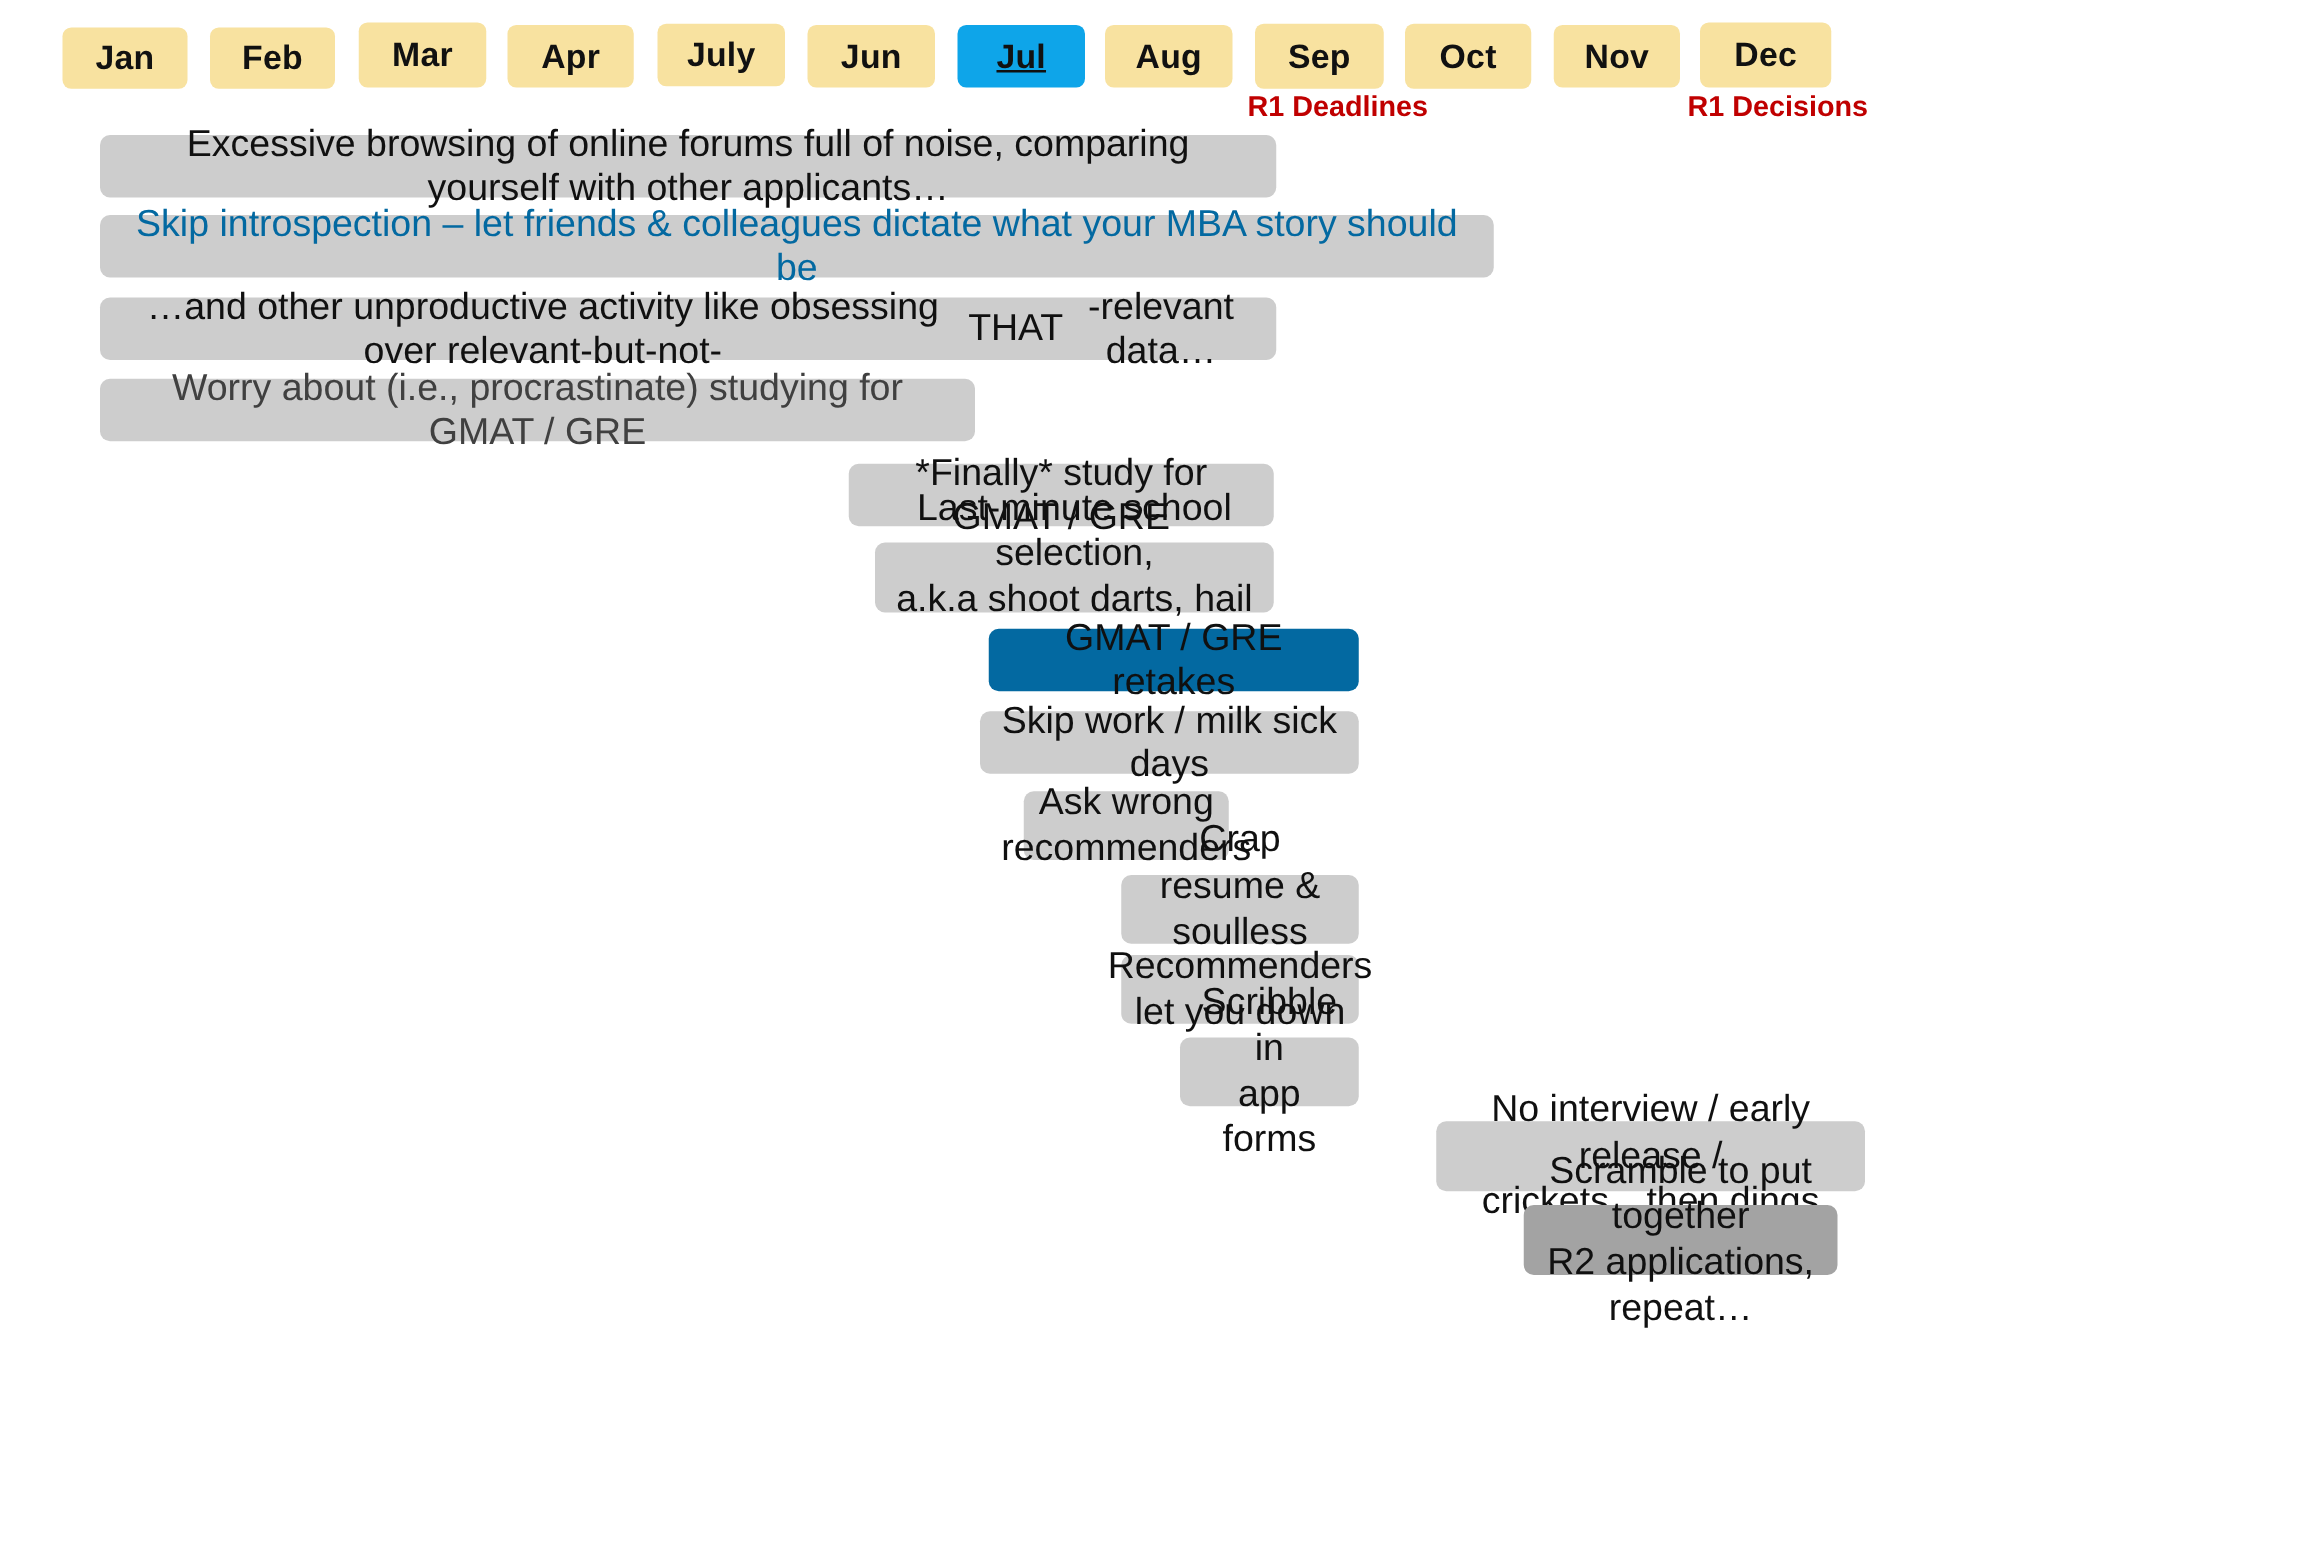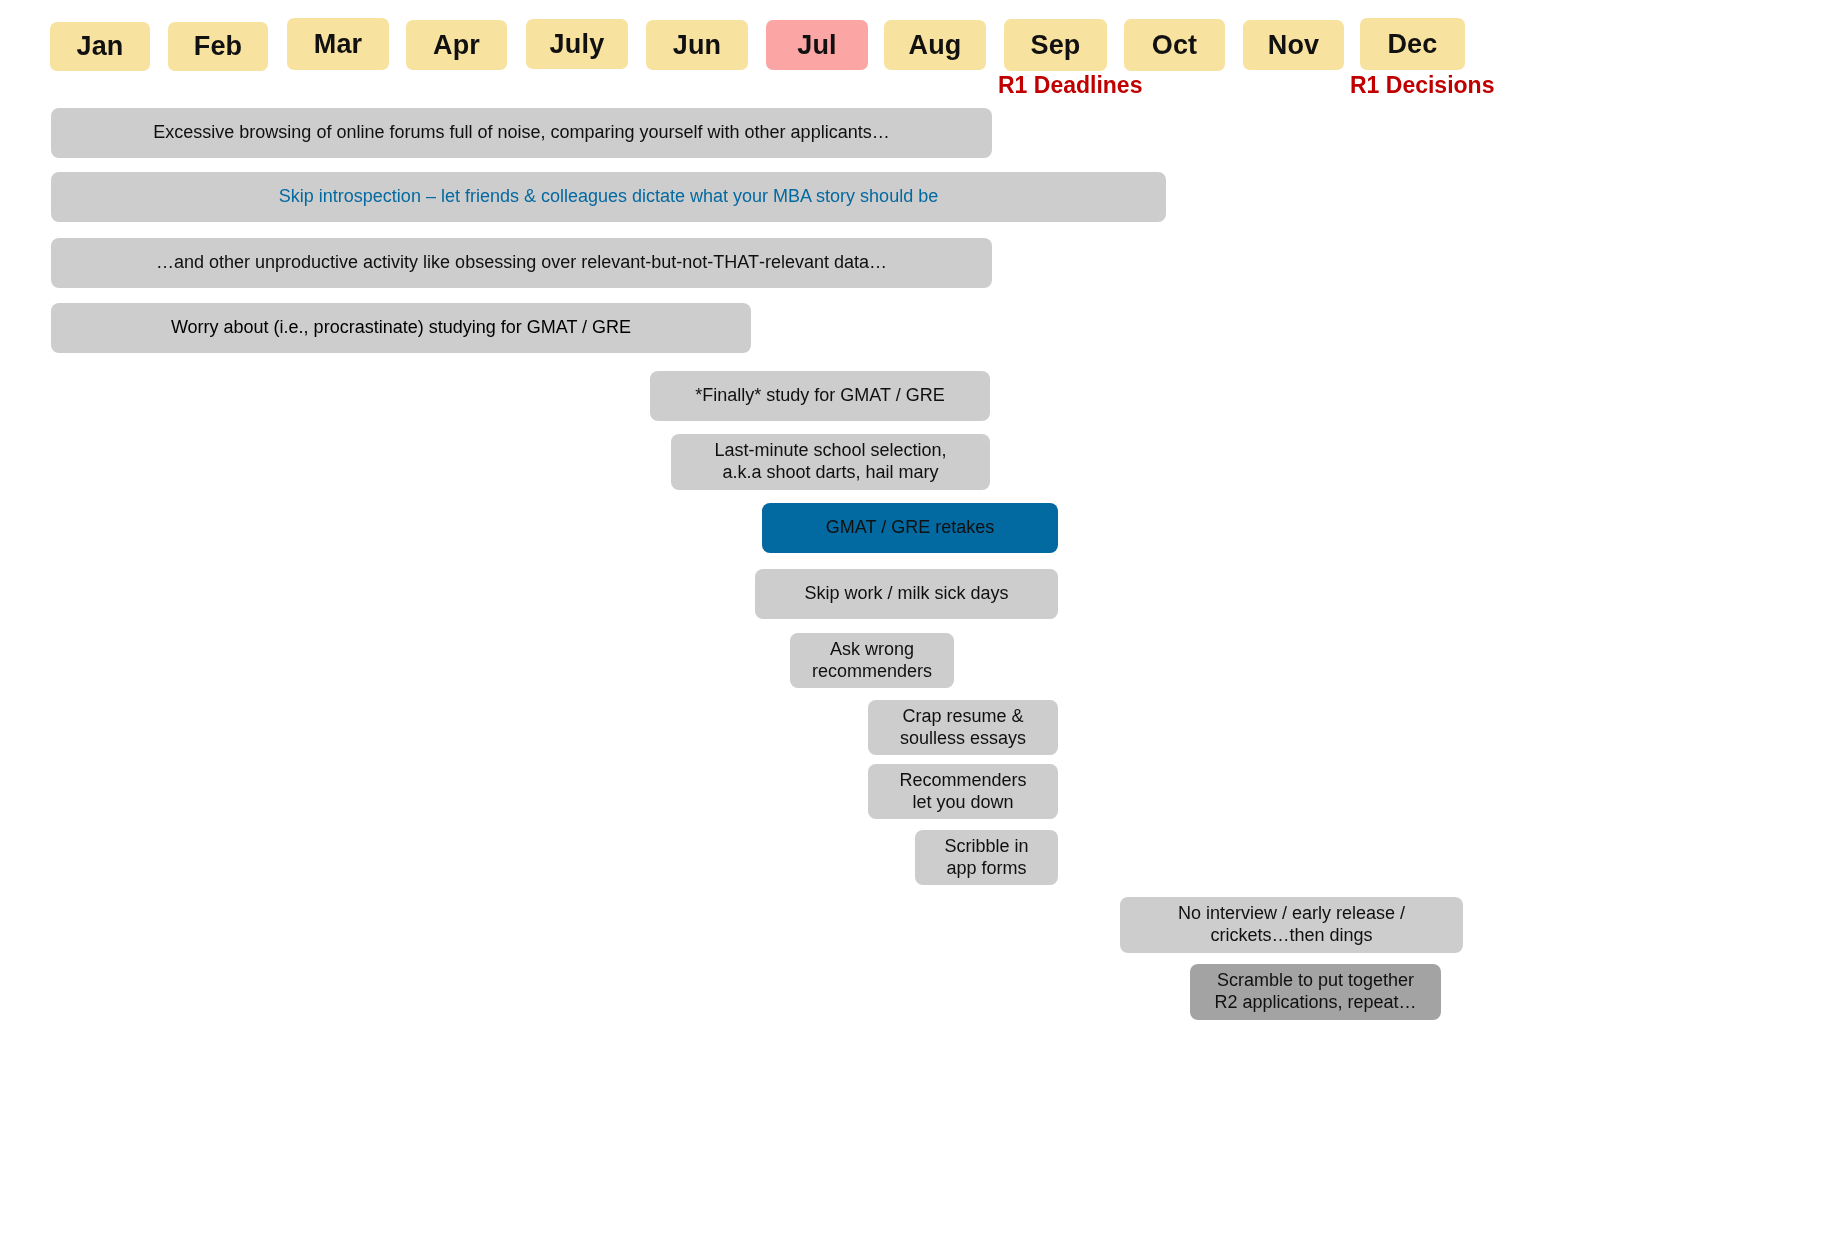--- a/index.html
+++ b/index.html
@@ -51,67 +51,68 @@
     font-size: 23px;
     white-space: nowrap;
   }
 
   
   .task-bar {
     position: absolute;
     background: #cdcdcd;
     border-radius: 8px;
     color: #101010;
-    font-size: 18px;
+    font-size: 30px;
     line-height: 1.18;
     display: flex;
     align-items: center;
     justify-content: center;
     text-align: center;
     box-sizing: border-box;
     padding: 4px 14px;
     white-space: pre-line;
+    margin-left: 29px;
   }
   .task-bar.two-line {
     line-height: 1.22;
   }
   .task-bar b {
     font-weight: normal;
   }
 </style>
 </head>
 <body>
 
 <div id="canvas">
 
   <div id="month-row">
       <div class="month-chip" style="left: 50px; top: 22px; width: 100px; height: 49px; background: rgb(248, 226, 160);">Jan</div>
       <div class="month-chip" style="left: 168px; top: 22px; width: 100px; height: 49px; background: rgb(248, 226, 160);">Feb</div>
       <div class="month-chip" style="left: 287px; top: 18px; width: 102px; height: 52px; background: rgb(248, 226, 160);">Mar</div>
       <div class="month-chip" style="left: 406px; top: 20px; width: 101px; height: 50px; background: rgb(248, 226, 160);">Apr</div>
       <div class="month-chip" style="left: 526px; top: 19px; width: 102px; height: 50px; background: rgb(248, 226, 160);">July</div>
       <div class="month-chip" style="left: 646px; top: 20px; width: 102px; height: 50px; background: rgb(248, 226, 160);">Jun</div>
-      <div class="month-chip" style="left: 766px; top: 20px; width: 102px; height: 50px; background: #fca5a5;">Jul</div>
+      <div class="month-chip" style="left: 766px; top: 20px; width: 102px; height: 50px; background: #0ea5e9; text-decoration: underline;">Jul</div>
       <div class="month-chip" style="left: 884px; top: 20px; width: 102px; height: 50px; background: rgb(248, 226, 160);">Aug</div>
       <div class="month-chip" style="left: 1004px; top: 19px; width: 103px; height: 52px; background: rgb(248, 226, 160);">Sep</div>
       <div class="month-chip" style="left: 1124px; top: 19px; width: 101px; height: 52px; background: rgb(248, 226, 160);">Oct</div>
       <div class="month-chip" style="left: 1243px; top: 20px; width: 101px; height: 50px; background: rgb(248, 226, 160);">Nov</div>
       <div class="month-chip" style="left: 1360px; top: 18px; width: 105px; height: 52px; background: rgb(248, 226, 160);">Dec</div>
     </div>
 
   <div id="milestone-layer">
       <div class="milestone" style="left: 998px; top: 72px; color: rgb(192, 0, 0);">R1 Deadlines</div>
       <div class="milestone" style="left: 1350px; top: 72px; color: rgb(192, 0, 0);">R1 Decisions</div>
     </div>
 
   <div id="task-layer">
       <div class="task-bar" style="left: 51px; top: 108px; width: 941px; height: 50px; background: rgb(205, 205, 205); color: rgb(16, 16, 16);">Excessive browsing of online forums full of noise, comparing yourself with other applicants…</div>
       <div class="task-bar" style="left: 51px; top: 172px; width: 1115px; height: 50px; background: rgb(205, 205, 205); color: #0369a1;">Skip introspection – let friends &amp; colleagues dictate what your MBA story should be</div>
       <div class="task-bar" style="left: 51px; top: 238px; width: 941px; height: 50px; background: rgb(205, 205, 205); color: rgb(16, 16, 16);">…and other unproductive activity like obsessing over relevant-but-not-<b>THAT</b>-relevant data…</div>
-      <div class="task-bar" style="left: 51px; top: 303px; width: 700px; height: 50px; background: rgb(205, 205, 205); color: #000000;">Worry about (i.e., procrastinate) studying for GMAT / GRE</div>
+      <div class="task-bar" style="left: 51px; top: 303px; width: 700px; height: 50px; background: rgb(205, 205, 205); color: #404040;">Worry about (i.e., procrastinate) studying for GMAT / GRE</div>
       <div class="task-bar" style="left: 650px; top: 371px; width: 340px; height: 50px; background: rgb(205, 205, 205); color: rgb(16, 16, 16);">*Finally* study for GMAT / GRE</div>
       <div class="task-bar two-line" style="left: 671px; top: 434px; width: 319px; height: 56px; background: rgb(205, 205, 205); color: rgb(16, 16, 16);">Last-minute school selection,
 a.k.a shoot darts, hail mary</div>
       <div class="task-bar" style="left: 762px; top: 503px; width: 296px; height: 50px; background: #0369a1; color: rgb(16, 16, 16);">GMAT / GRE retakes</div>
       <div class="task-bar" style="left: 755px; top: 569px; width: 303px; height: 50px; background: rgb(205, 205, 205); color: rgb(16, 16, 16);">Skip work / milk sick days</div>
       <div class="task-bar two-line" style="left: 790px; top: 633px; width: 164px; height: 55px; background: rgb(205, 205, 205); color: rgb(16, 16, 16);">Ask wrong
 recommenders</div>
       <div class="task-bar two-line" style="left: 868px; top: 700px; width: 190px; height: 55px; background: rgb(205, 205, 205); color: rgb(16, 16, 16);">Crap resume &amp;
 soulless essays</div>
       <div class="task-bar two-line" style="left: 868px; top: 764px; width: 190px; height: 55px; background: rgb(205, 205, 205); color: rgb(16, 16, 16);">Recommenders

